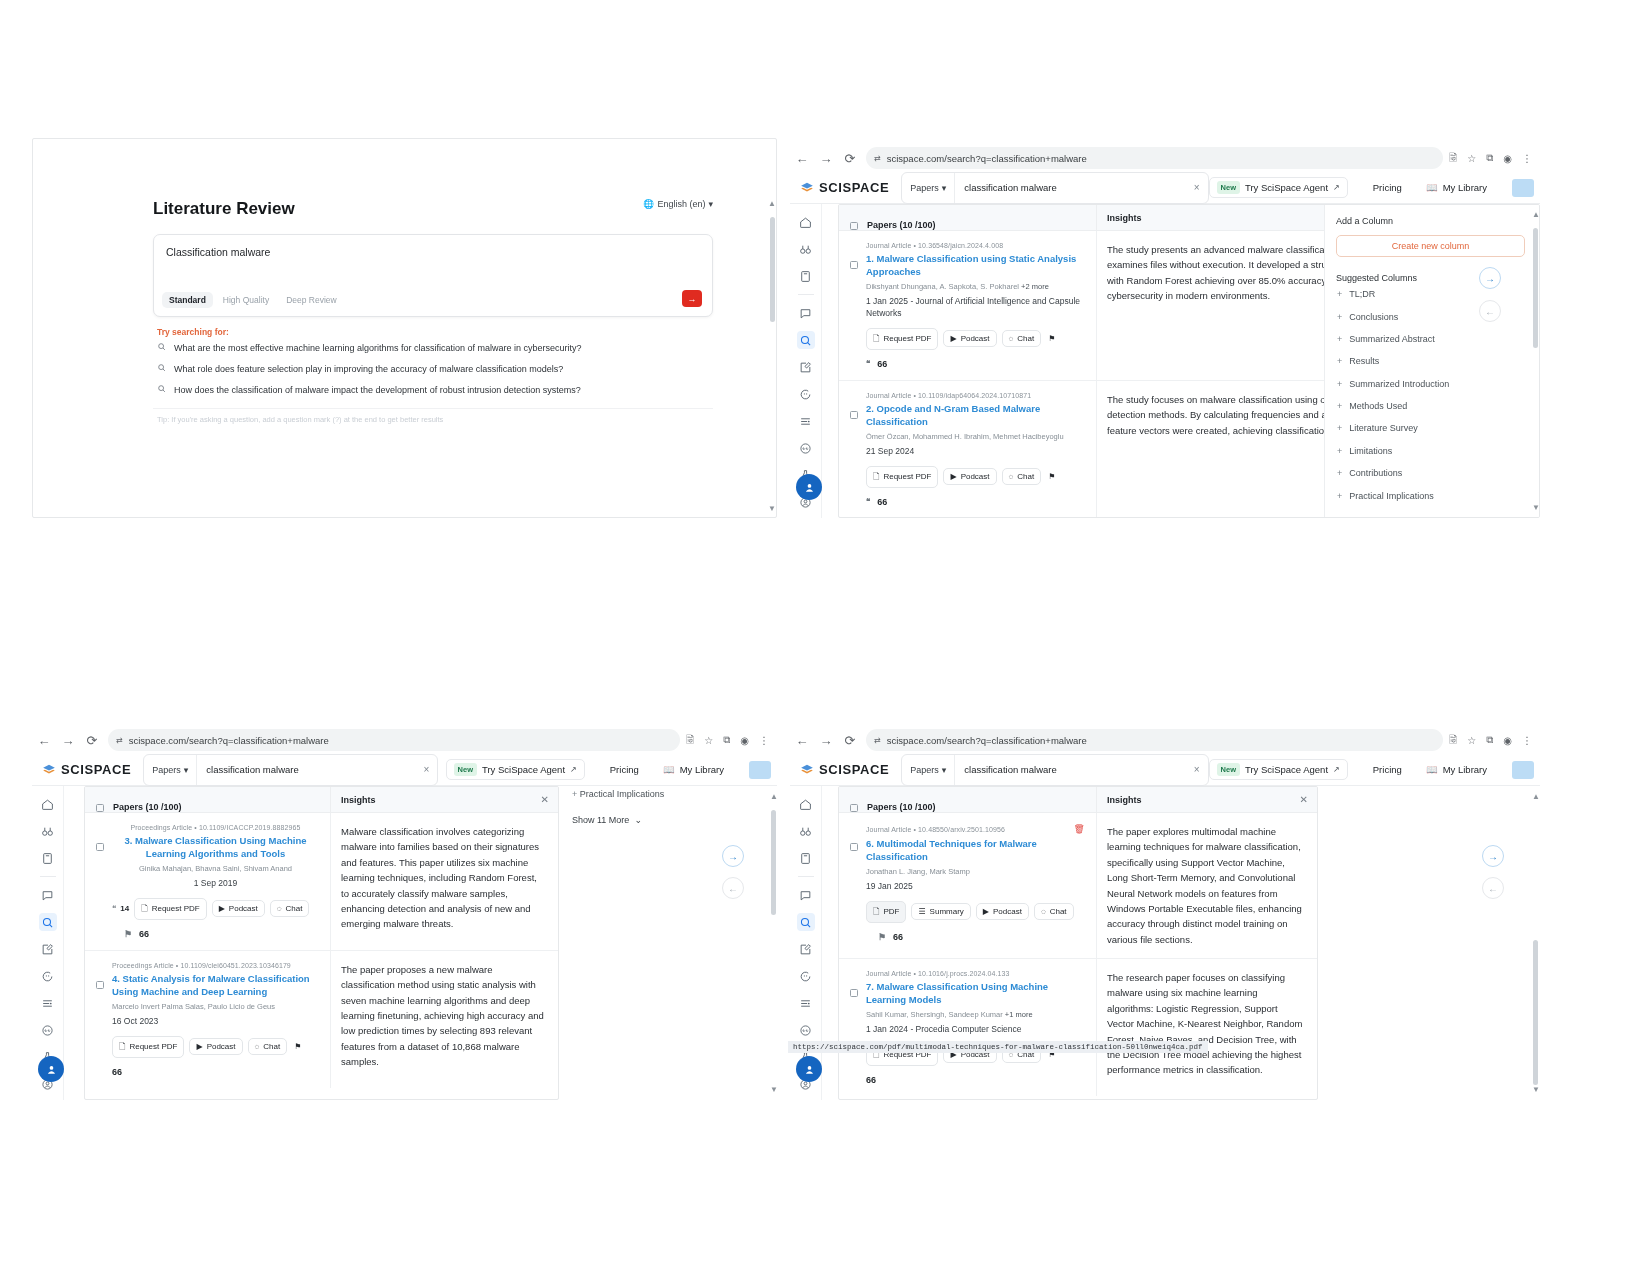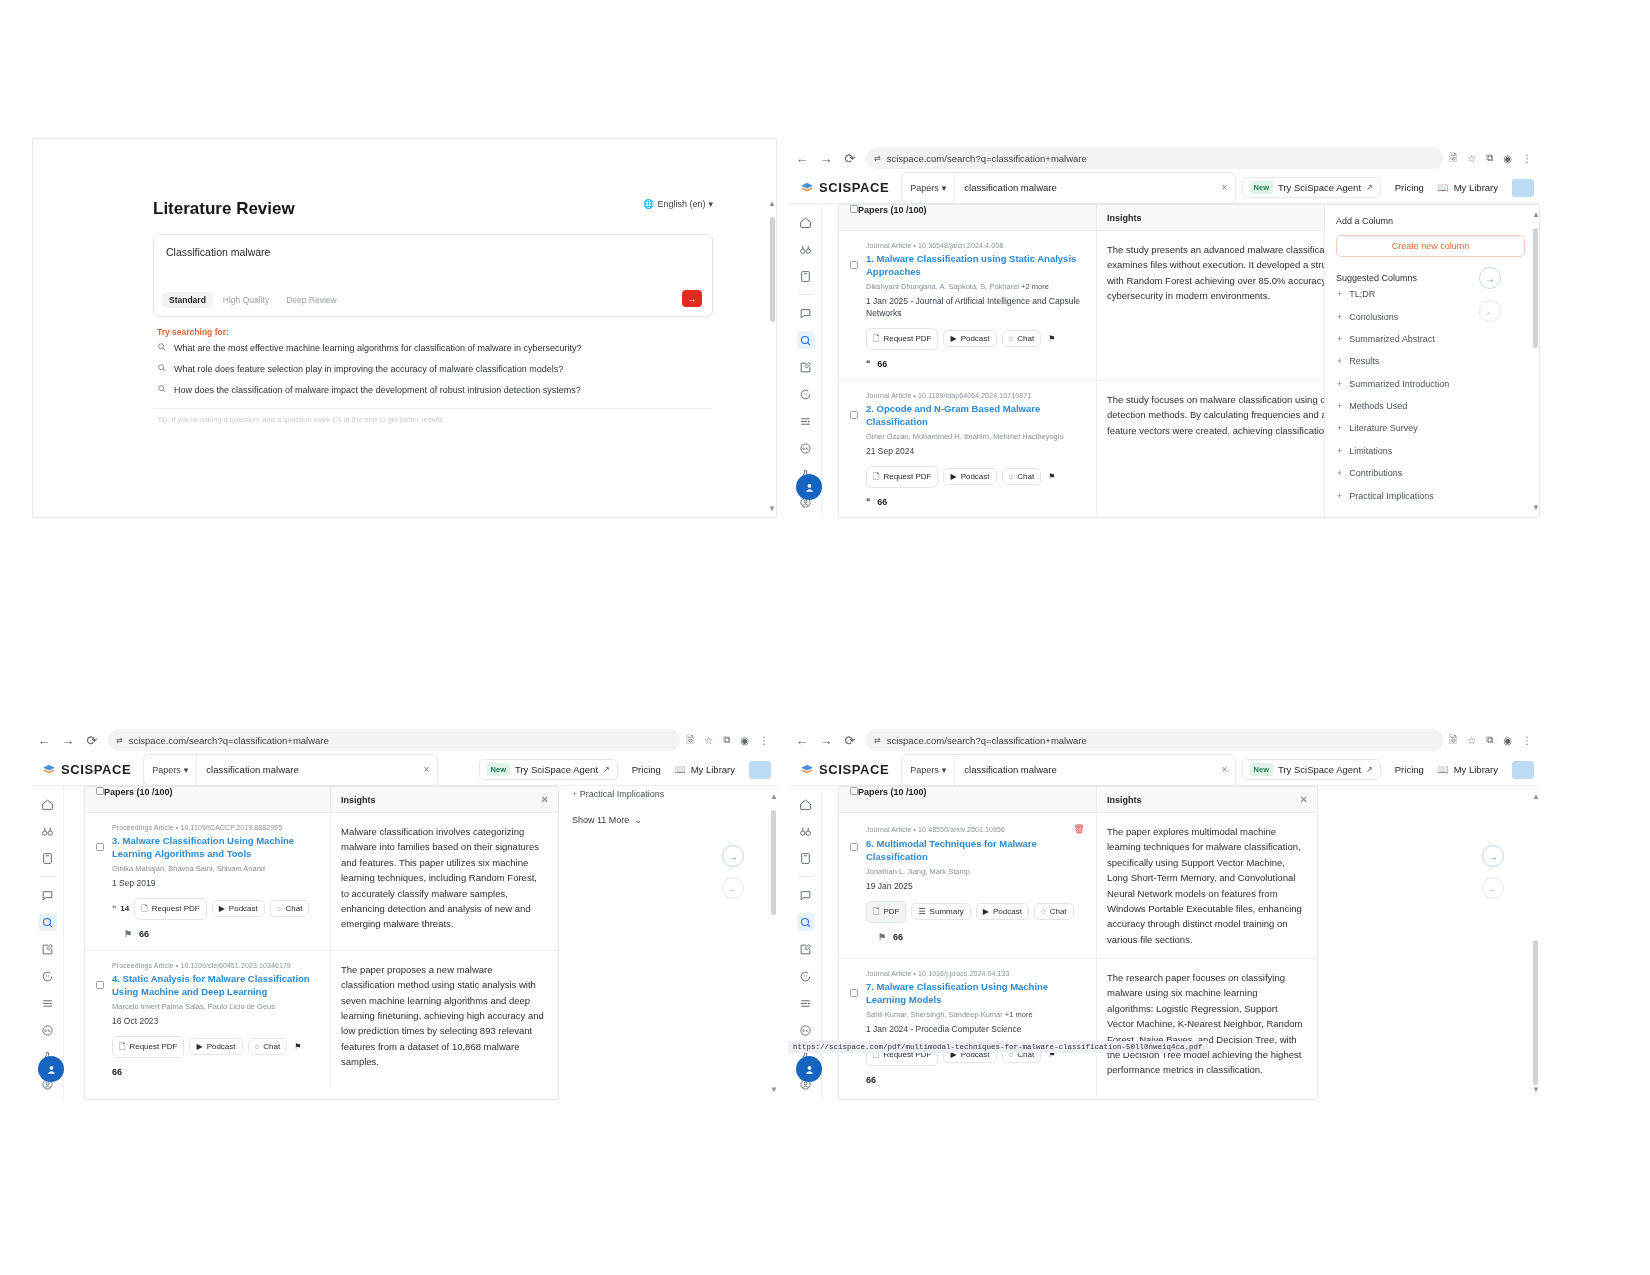--- a/index.html
+++ b/index.html
@@ -22,21 +22,21 @@
              display:flex; align-items:center; padding:0 8px; gap:6px; }
   .omnibox .url { font-size:9.5px; color:#3c4043; white-space:nowrap; overflow:hidden; }
   .chrome-right { display:flex; align-items:center; gap:10px; padding-right:8px; color:#5f6368; }
 
   
   .appbar { position:absolute; left:0; width:100%; height:32px; background:#fff;
             border-bottom:1px solid #eceef0; display:flex; align-items:center; }
   .logo-wrap { display:flex; align-items:center; gap:5px; padding-left:10px; }
   .logo-mark { width:14px; height:14px; position:relative; }
   .brand { font-size:13px; font-weight:700; letter-spacing:.6px; color:#1b1f23; }
-  .hdr-right { margin-left:auto; display:flex; align-items:center; gap:14px; padding-right:6px; }
+  .hdr-right { margin-left:auto; display:flex; align-items:center; gap:25px; padding-right:6px; }
   .newpill { font-size:7.5px; font-weight:700; color:#1f7a4d; background:#dff4e7;
              border-radius:3px; padding:2px 4px; }
   .hdr-link { font-size:9.5px; color:#23272b; display:flex; align-items:center; gap:4px; white-space:nowrap; }
   .agent-box { display:flex; align-items:center; gap:5px; border:1px solid #e7e9ec;
                border-radius:5px; padding:3px 7px; }
   .avatar-sq { width:22px; height:18px; background:#bcdcf5; border-radius:3px; }
 
   
   .rail { position:absolute; width:32px; background:#fff; border-right:1px solid #eff1f3;
           display:flex; flex-direction:column; align-items:center; padding-top:9px; gap:9px; }
@@ -76,21 +76,21 @@
   .rs { border:1px solid #e6e8ea; border-radius:2px; overflow:hidden; }
   .searchpill { display:flex; align-items:center; height:32px; border:1px solid #e6e8eb;
                 border-radius:6px; background:#fff; }
   .papers-sel { font-size:9px; color:#3b4147; display:flex; align-items:center; gap:3px;
                 padding:0 8px; border-right:1px solid #eceef0; height:100%; }
   .sp-val { flex:1; font-size:9.5px; color:#23272b; padding:0 9px; }
   .sp-x { padding:0 8px; color:#7e868e; font-size:10px; }
 
   .colhdr { display:flex; height:26px; align-items:center; background:#f7f9fb;
             border-bottom:1px solid #eceef0; }
-  .colhdr .c1 { width:258px; display:flex; align-items:flex-start; padding-left:11px;
+  .colhdr .c1 { width:258px; display:flex; align-items:flex-end; gap:9px; padding-left:11px;
                 border-right:1px solid #eceef0; height:100%; }
   .colhdr .c2 { flex:1; display:flex; align-items:center; padding-left:10px; height:100%; }
   .chk { width:8px; height:8px; border:1.2px solid #97a0a8; border-radius:1.5px; }
   .colhdr-t { font-size:9px; font-weight:700; color:#1d2126; }
   .x-ico { margin-left:auto; margin-right:9px; color:#767e86; font-size:10px; }
 
   .row { display:flex; border-bottom:1px solid #eef0f2; }
   .cell-paper { width:258px; border-right:1px solid #eef0f2; padding:11px 11px 11px 11px;
                 display:flex; gap:8px; }
   .cell-ins { flex:1; padding:11px 13px 11px 10px; font-size:9.5px; line-height:1.62; color:#2a2e33; }
@@ -689,21 +689,21 @@
       <span class="chk"></span>
       <span class="colhdr-t">Papers (10 /100)</span>
     </div>
     <div class="c2">
       <span class="colhdr-t">Insights</span>
       <span class="x-ico">✕</span>
     </div>
   </div>
 
   <div class="row">
-    <div class="cell-paper" style="width:246px;">
+    <div class="cell-paper" style="width:246px;text-align:center;">
       <span class="chk" style="margin-top:19px;flex:0 0 auto;"></span>
       <div style="flex:1;">
         <div class="meta">Proceedings Article • 10.1109/ICACCP.2019.8882965</div>
         <div class="ptitle">3. Malware Classification Using Machine Learning Algorithms and Tools</div>
         <div class="pauth">Ginika Mahajan, Bhavna Saini, Shivam Anand</div>
         <div class="pdate">1 Sep 2019</div>
         <div class="chips">
           <span class="chip bare">
             <span style="color:#6f777e;font-size:8px;">❝</span>
             <span style="font-weight:700;">14</span>

